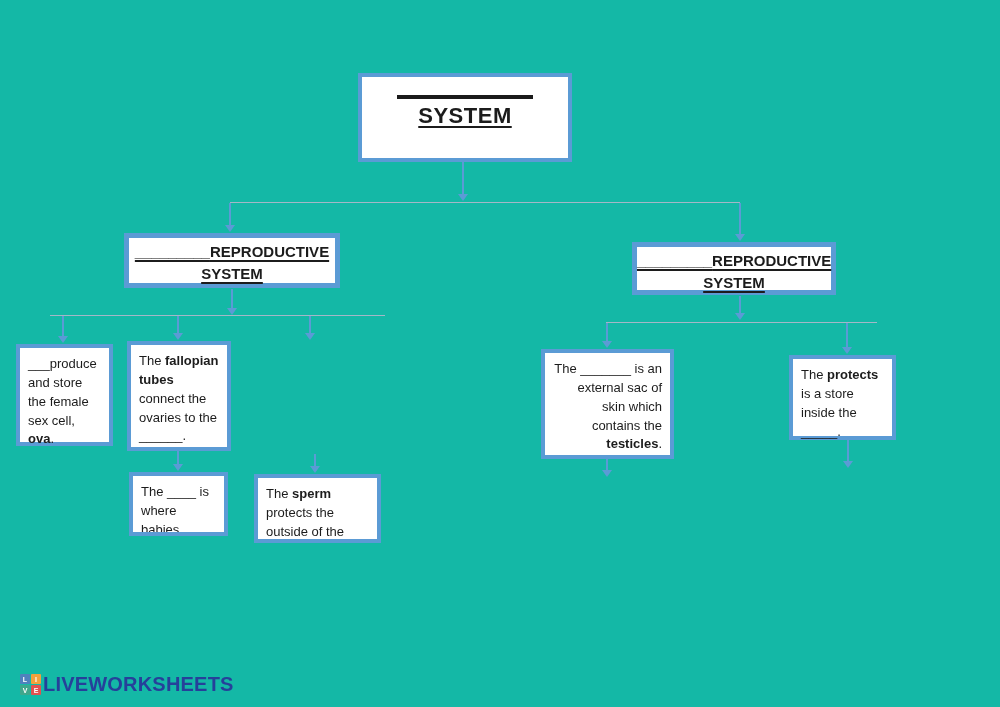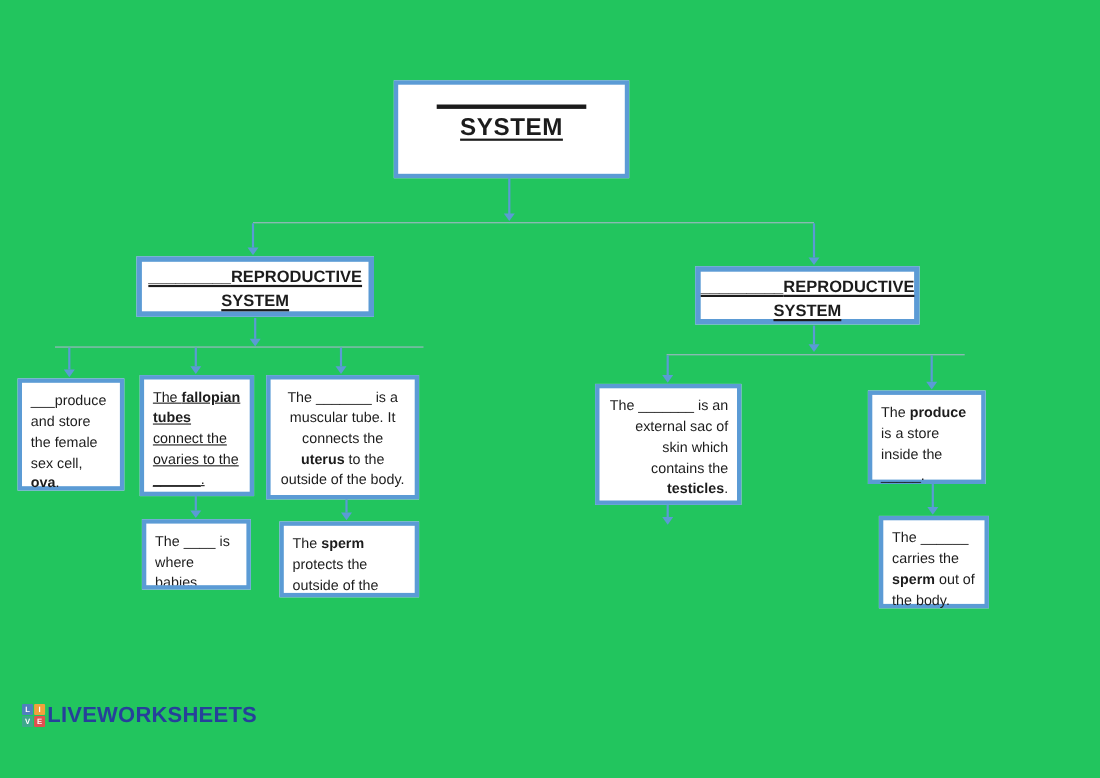--- a/index.html
+++ b/index.html
@@ -5,47 +5,47 @@
   :root{
     --box-border:#5b9bd5;
     --connector:#5b9bd5;
     --thin-line:#a4b7c7;
     --ink:#1c1c1c;
     --blank-line:#1a1a1a;
     --brand-navy:#26409a;
   }
   html,body{margin:0;padding:0;background:#fff;}
   #canvas{
-    position:relative;width:1000px;height:707px;background:#22c55e;
+    position:relative;width:1000px;height:707px;background:#14b8a6;
     font-family:"Liberation Sans", sans-serif;color:var(--ink);overflow:hidden;
   }
   .box{position:absolute;box-sizing:border-box;background:#fff;border:4px solid var(--box-border);}
   .leaf{font-size:13px;line-height:1.45;padding:7px 8px;text-align:left;}
   .leaf.center{text-align:center;}
   .parent{border-width:5px;font-size:15px;font-weight:bold;text-align:center;line-height:1.45;padding-top:3px;}
   .u{text-decoration:underline;text-decoration-thickness:2px;text-underline-offset:3px;}
   .blank-run{letter-spacing:0;}
   #root-box{left:358px;top:73px;width:214px;height:89px;text-align:center;}
   .root-blank{display:block;margin:18px auto 4px;width:136px;height:0;border-top:4px solid var(--blank-line);font-size:0;}
   .root-title{font-size:22px;font-weight:bold;letter-spacing:.5px;}
   #branch-left{left:124px;top:233px;width:216px;height:55px;}
   #branch-right{left:632px;top:242px;width:204px;height:53px;}
   #box-ovaries{left:16px;top:344px;width:97px;height:102px;}
-  #box-fallopian{left:127px;top:341px;width:104px;height:110px;text-decoration:underline;}
+  #box-fallopian{left:127px;top:341px;width:104px;height:110px;}
   #box-vagina{left:242px;top:341px;width:139px;height:113px;}
   #box-uterus{left:129px;top:472px;width:99px;height:64px;overflow:hidden;}
   #box-vulva{left:254px;top:474px;width:127px;height:69px;overflow:hidden;}
   #box-scrotum{left:541px;top:349px;width:133px;height:110px;text-align:right;}
   #box-urethra{left:789px;top:355px;width:107px;height:85px;}
   #box-testicles{left:548px;top:477px;width:123px;height:88px;}
   #box-sperm{left:799px;top:469px;width:100px;height:84px;}
   .vline{position:absolute;width:2px;background:var(--connector);}
   .hline{position:absolute;height:1px;background:var(--thin-line);}
   .arrow{position:absolute;width:0;height:0;border-left:5px solid transparent;border-right:5px solid transparent;border-top:7px solid var(--connector);}
-  #footer{position:absolute;left:4px;top:639px;display:flex;align-items:center;padding-left:16px;}
+  #footer{position:absolute;left:4px;top:673px;display:flex;align-items:center;padding-left:16px;}
   #logo-grid{display:grid;grid-template-columns:10px 10px;grid-template-rows:10px 10px;gap:1px;margin-right:2px;}
   #logo-grid span{display:flex;align-items:center;justify-content:center;color:#fff;font-size:7px;font-weight:bold;border-radius:1px;}
   #brand{font-size:20px;font-weight:bold;color:var(--brand-navy);letter-spacing:.2px;}
 </style>
 </head>
 <body>
 
 <div id="canvas">
 
   <div class="box" id="root-box">
@@ -80,47 +80,45 @@
   <div class="hline" style="left:50px;top:315px;width:335px"></div>
   <div class="vline" style="left:62px;top:316px;height:20px"></div>
   <div class="arrow" style="left:58px;top:336px"></div>
   <div class="vline" style="left:177px;top:316px;height:17px"></div>
   <div class="arrow" style="left:173px;top:333px"></div>
   <div class="vline" style="left:309px;top:316px;height:17px"></div>
   <div class="arrow" style="left:305px;top:333px"></div>
 
   <div class="box leaf" id="box-ovaries"><span>___</span><span>produce and store the female sex cell, </span><span style="font-weight: bold;">ova</span><span>.</span></div>
   <div class="box leaf" id="box-fallopian"><span>The </span><span style="font-weight: bold;">fallopian tubes</span><span> connect the ovaries to the </span><span>______</span><span>.</span></div>
-  <div class="box leaf center" id="box-vagina"><span>The </span><span>_______</span><span> is a muscular tube. It connects the </span><span style="font-weight: bold;">uterus</span><span> to the outside of the body.</span></div>
 
   <div class="vline" style="left:177px;top:451px;height:13px"></div>
   <div class="arrow" style="left:173px;top:464px"></div>
   <div class="vline" style="left:314px;top:454px;height:12px"></div>
   <div class="arrow" style="left:310px;top:466px"></div>
 
   <div class="box leaf" id="box-uterus"><span>The </span><span>____</span><span> is where babies develop.</span></div>
   <div class="box leaf" id="box-vulva"><span>The </span><span style="font-weight: bold;">sperm</span><span> protects the outside of the vagina.</span></div>
 
   <div class="vline" style="left:739px;top:296px;height:17px"></div>
   <div class="arrow" style="left:735px;top:313px"></div>
   <div class="hline" style="left:606px;top:322px;width:271px"></div>
   <div class="vline" style="left:606px;top:323px;height:18px"></div>
   <div class="arrow" style="left:602px;top:341px"></div>
   <div class="vline" style="left:846px;top:323px;height:24px"></div>
   <div class="arrow" style="left:842px;top:347px"></div>
 
   <div class="box leaf" id="box-scrotum"><span>The </span><span>_______</span><span> is an external sac of skin which contains the </span><span style="font-weight: bold;">testicles</span><span>.</span></div>
-  <div class="box leaf" id="box-urethra"><span>The </span><span style="font-weight: bold;">produce</span><span> is a store inside the </span><span>_____</span><span>.</span></div>
+  <div class="box leaf" id="box-urethra"><span>The </span><span style="font-weight: bold;">protects</span><span> is a store inside the </span><span>_____</span><span>.</span></div>
 
   <div class="vline" style="left:606px;top:459px;height:11px"></div>
   <div class="arrow" style="left:602px;top:470px"></div>
   <div class="vline" style="left:847px;top:440px;height:21px"></div>
   <div class="arrow" style="left:843px;top:461px"></div>
 
-  <div class="box leaf" id="box-sperm"><span>The </span><span>______</span><span> carries the </span><span style="font-weight: bold;">sperm</span><span> out of the body.</span></div>
 
   <div id="footer">
     <div id="logo-grid">
       <span style="background: rgb(79, 129, 189);">L</span>
       <span style="background: rgb(242, 161, 60);">I</span>
       <span style="background: rgb(63, 167, 140);">V</span>
       <span style="background: rgb(226, 80, 80);">E</span>
     </div>
     <span id="brand">LIVEWORKSHEETS</span>
   </div>

